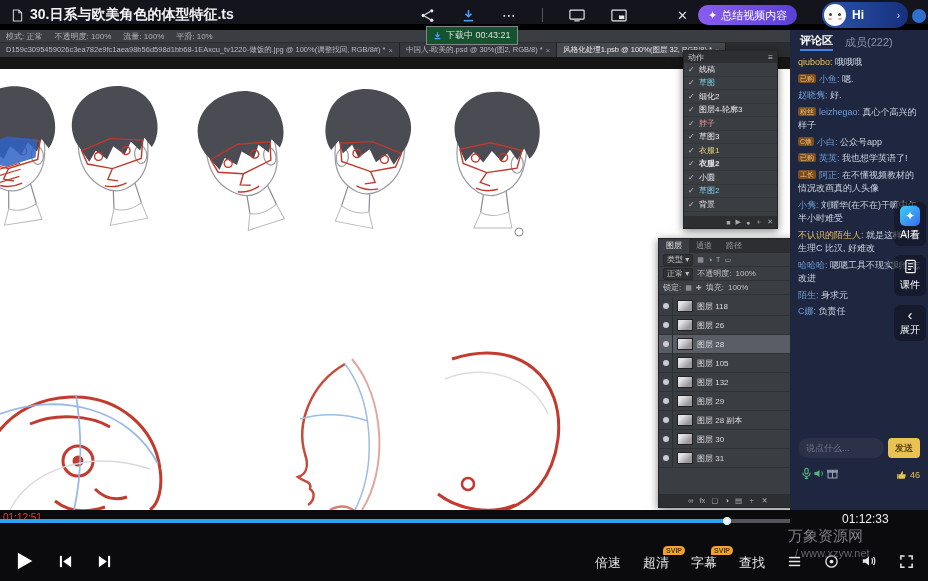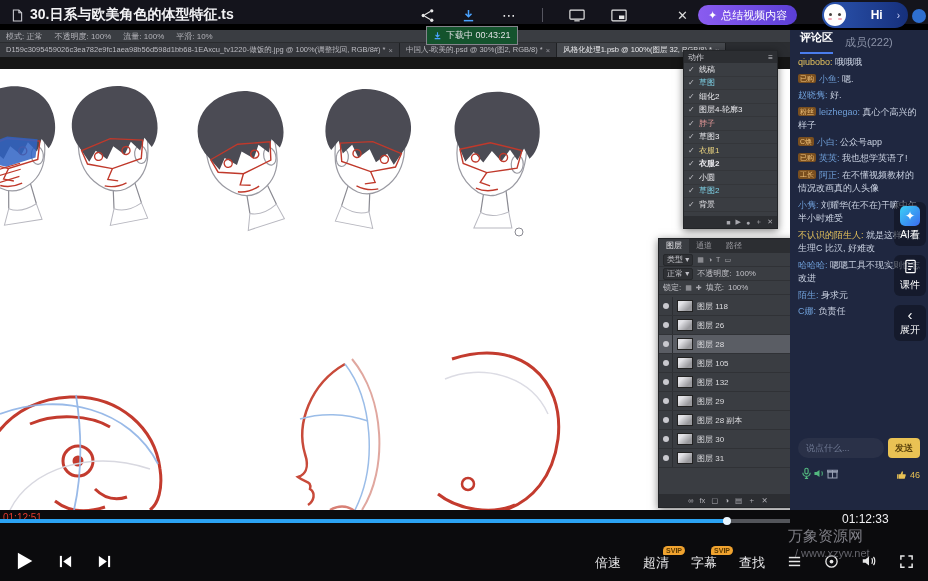--- a/index.html
+++ b/index.html
@@ -12,21 +12,21 @@
   .doc-icon { position:absolute; left:12px; top:8px; }
   .tb-title { position:absolute; left:30px; top:6px; font-size:14px; font-weight:bold; color:#f2f2f4; white-space:nowrap; }
   .tb-icons { position:absolute; left:420px; top:0; height:30px; display:flex; align-items:center; gap:26px; }
   .icon-btn { display:flex; align-items:center; color:#e8e8e8; font-size:14px; line-height:1; }
   .tb-divider { width:1px; height:14px; background:#55555f; }
   .close-btn { margin-left:24px; font-size:13px; color:#dcdcdc; }
   .summary-btn { position:absolute; left:698px; top:5px; height:20px; padding:0 10px; border-radius:10px;
                  background:linear-gradient(90deg,#8a5cf0,#5b3fd6); color:#fff; font-size:11px;
                  display:flex; align-items:center; gap:4px; }
   .hi-pill { position:absolute; left:822px; top:2px; width:86px; height:26px; border-radius:13px;
-             background:linear-gradient(90deg,#2c55b0,#16307c); display:flex; align-items:center; padding:0 8px 0 2px; gap:14px;text-align:right; }
+             background:linear-gradient(90deg,#2c55b0,#16307c); display:flex; align-items:center; padding:0 8px 0 2px; gap:6px; }
   .hi-avatar { width:22px; height:22px; border-radius:50%; background:#fdfdfd; position:relative; flex:none; }
   .hi-avatar::before { content:""; position:absolute; left:5px; top:9px; width:3px; height:3px; border-radius:50%;
                        background:#44403c; box-shadow:9px 0 0 #44403c; }
   .hi-avatar::after { content:""; position:absolute; left:4px; top:14px; width:4px; height:2px; border-radius:2px;
                       background:#f3a8b8; box-shadow:10px 0 0 #f3a8b8; }
   .hi-label { color:#fff; font-weight:bold; font-size:12px; flex:1; }
   .hi-caret { color:#cfd6ff; font-size:10px; }
   .edge-dot { position:absolute; left:912px; top:9px; width:14px; height:14px; border-radius:50%; background:#2e6fd0; }
 
   .dl-tip { position:absolute; left:426px; top:26px; z-index:60; display:flex; align-items:center; gap:4px;
@@ -71,21 +71,21 @@
                  background-image:linear-gradient(135deg,#e2e2e6 25%,#9a9a9e 75%); }
   .layer-name { font-size:8px; color:#dcdcdf; }
   .pb-footer { position:absolute; bottom:0; height:13px; left:0; right:0; background:#2c2e32; display:flex; gap:6px;
                align-items:center; justify-content:center; color:#b0b0b6; font-size:7.5px; }
   .pb-scroll { position:absolute; right:1px; top:70px; width:3px; height:38px; background:#75787e; border-radius:2px; }
 
   
   .chat { position:absolute; top:30px; left:790px; width:138px; height:480px; background:#1f2740; z-index:8; }
   .chat-tabs { display:flex; gap:12px; align-items:center; height:24px; padding:0 10px; }
   .chat-tab { font-size:11px; color:#8b93a8; }
-  .chat-tab.active { color:#fff; font-weight:bold; border-bottom:2px solid #4a7ded; padding-bottom:7px; }
+  .chat-tab.active { color:#fff; font-weight:bold; border-bottom:2px solid #4a7ded; padding-bottom:1px; }
   .chat-msgs { position:absolute; top:24px; bottom:78px; left:0; right:0; padding:2px 8px; overflow:hidden;
                font-size:9px; line-height:1.5; }
   .msg { margin-bottom:3px; color:#c9d1e0; word-break:break-all; }
   .msg-badge { display:inline-block; background:#7a4f1f; color:#f0c27a; font-size:7px; line-height:9px;
                padding:0 2px; border-radius:2px; margin-right:3px; vertical-align:1px; }
   .msg-name { color:#6f9fd8; }
   .msg-name::after { content:": "; }
   .chat-input-row { position:absolute; bottom:52px; left:8px; right:8px; height:20px; display:flex; gap:4px; }
   .chat-input { flex:1; min-width:0; background:#2a3148; border:none; border-radius:10px; height:20px; padding:0 8px;
                 font-size:9px; color:#cfd6e4; outline:none; }

